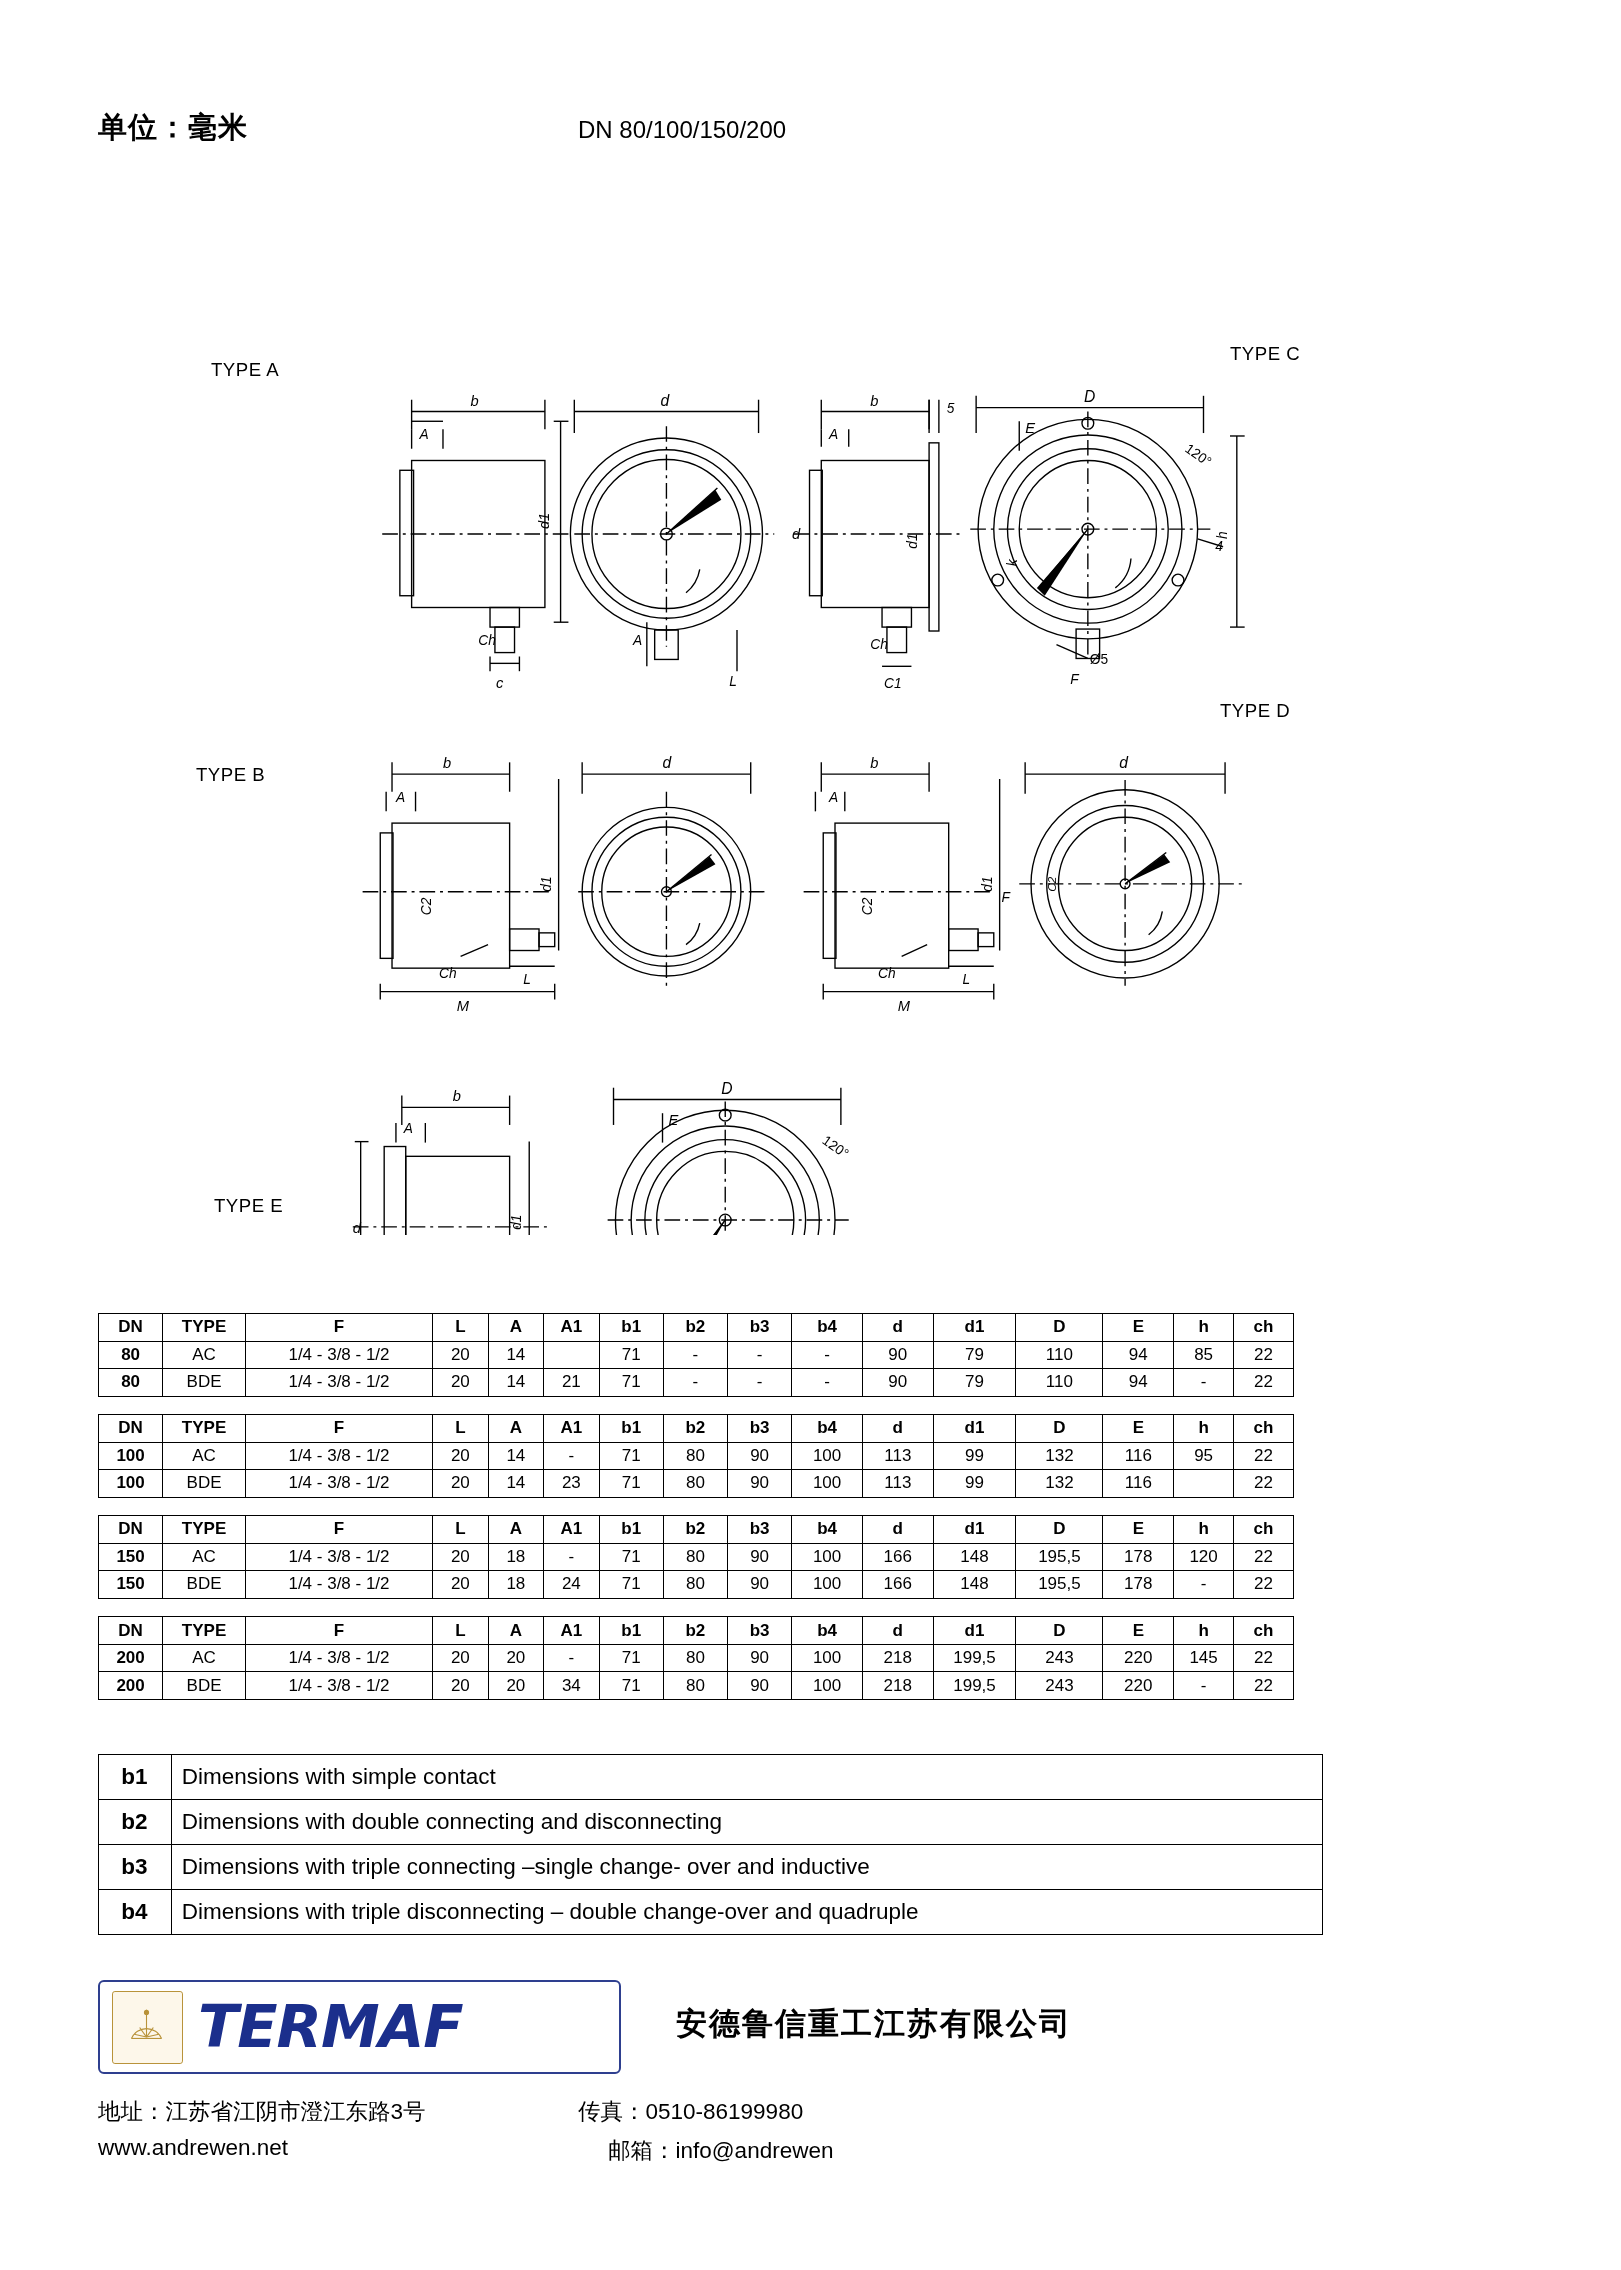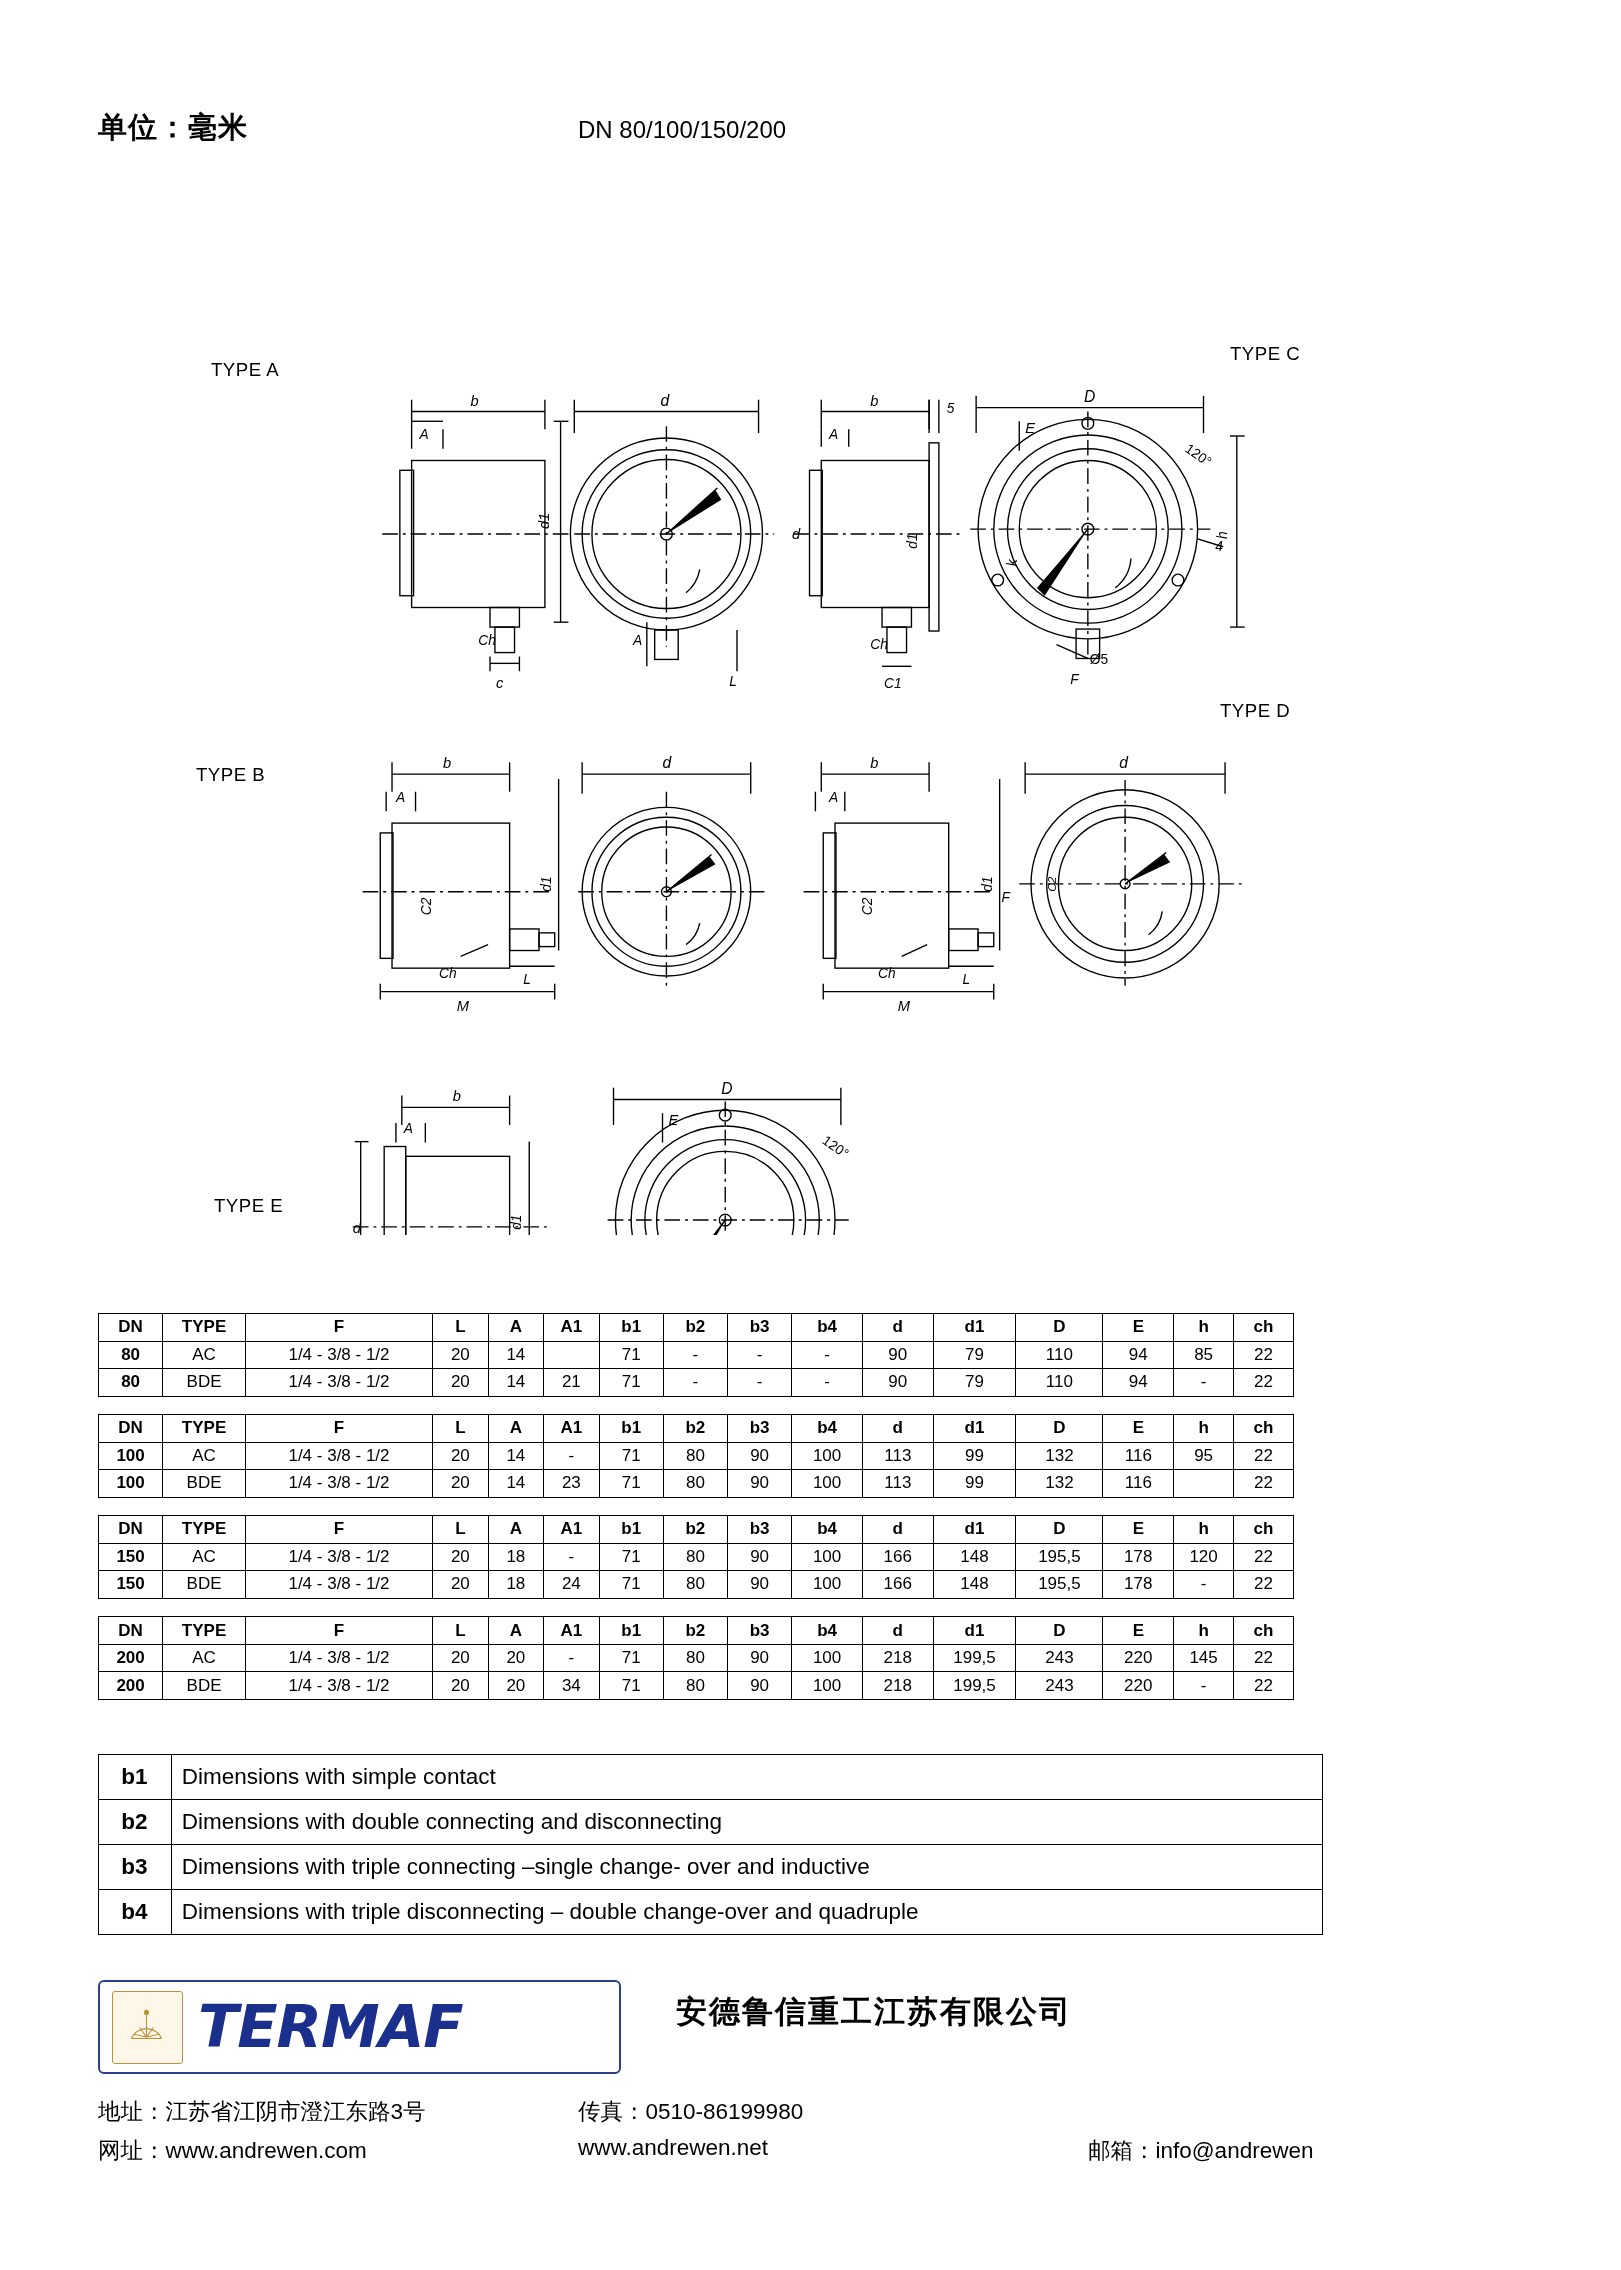--- a/index.html
+++ b/index.html
@@ -167,21 +167,21 @@
     font-size: 59px;
     font-weight: bold;
     font-style: italic;
     color: #1b2f8c;
     letter-spacing: -1px;
     font-family: "DejaVu Sans", sans-serif;
   }
   .company-name {
     position: absolute;
     left: 676px;
-    top: 11px;
+    top: 23px;
     font-size: 31px;
     font-weight: bold;
     letter-spacing: 2px;
   }
   .contact {
     position: absolute;
     left: 98px;
     top: 116px;
     width: 1441px;
     font-size: 22.5px;
@@ -827,23 +827,20 @@
     <div class="contact">
       <div class="row">
         <div class="cell-a">
           <span class="label">地址：</span><span class="val">江苏省江阴市澄江东路3号</span>
         </div>
         <div class="cell-c">
           <span class="label">传真：</span><span class="val">0510-86199980</span>
         </div>
       </div>
       <div class="row">
-        <div class="cell-a">
-          <span class="label">网址：</span><span class="val">www.andrewen.com</span>
-        </div>
         <div class="cell-b">
           <span class="val">www.andrewen.net</span>
         </div>
         <div class="cell-c">
           <span class="label">邮箱：</span><span class="val">info@andrewen</span>
         </div>
       </div>
     </div>
   </div>
 

